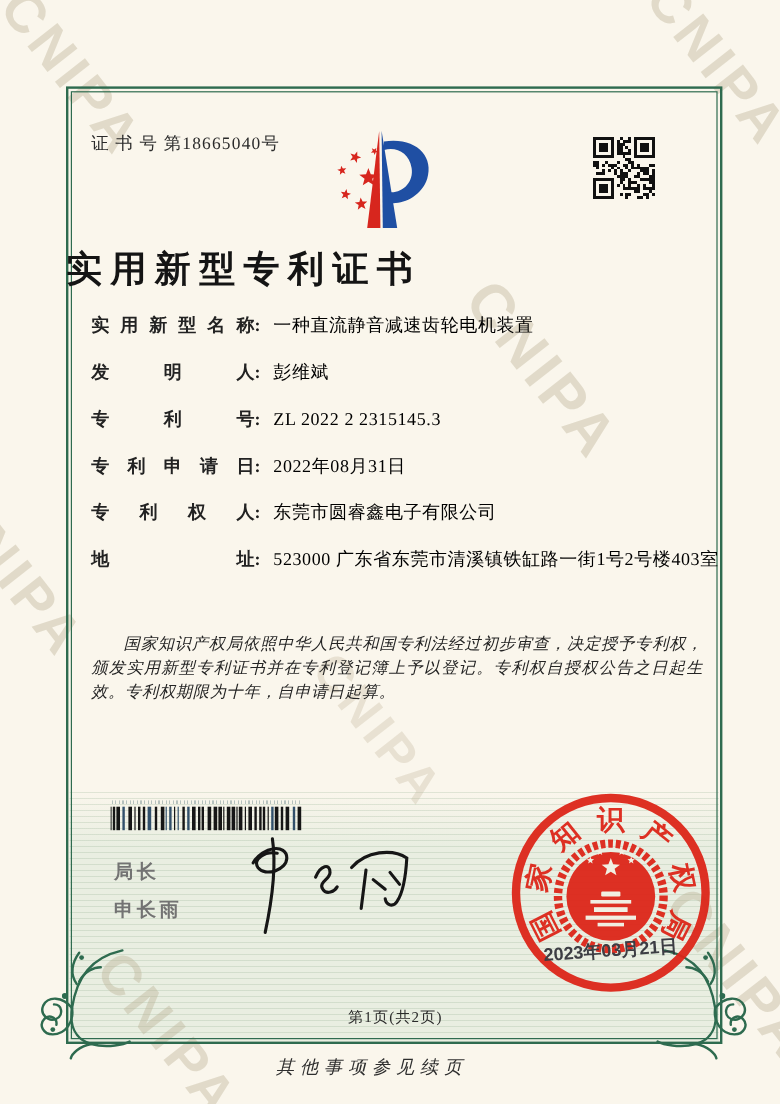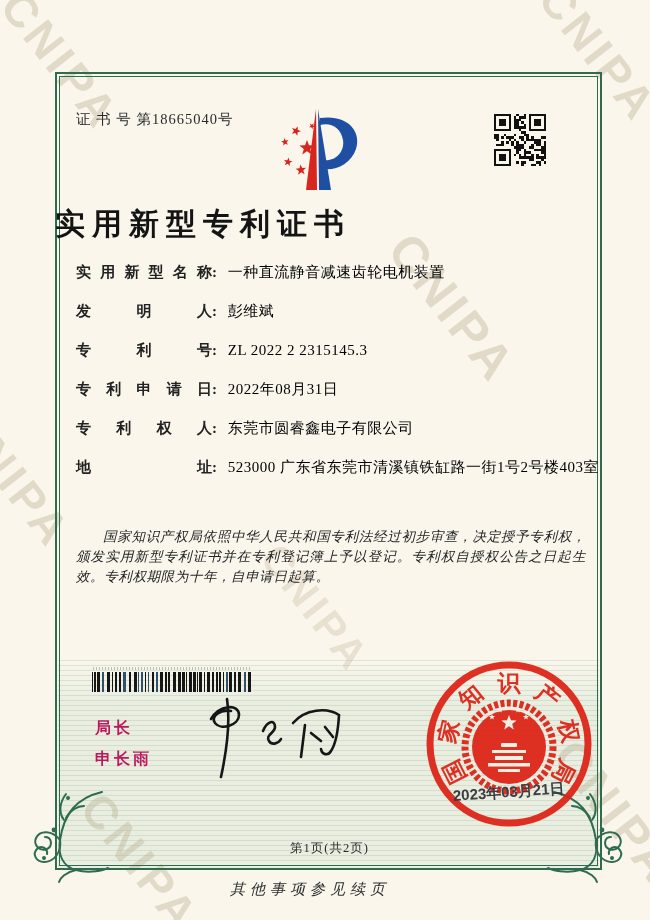--- a/index.html
+++ b/index.html
@@ -52,21 +52,21 @@
   .fvalue { color:#000000; letter-spacing:0.5px; }
   .fpair2 { position:absolute; left:252px; top:0; }
   .flabel2 { display:inline-block; width:92px; font-weight:bold; text-align:justify; text-align-last:justify; }
   .paras { position:absolute; left:76px; top:527px; width:510px; font-size:13.5px;
     line-height:20px; font-style:italic; text-align:justify; color:#242424; letter-spacing:0.6px; }
   .paras p { text-indent:2em; margin-bottom:9px; }
   .microtext { position:absolute; left:93px; top:667px; width:158px; height:3px;
     background:repeating-linear-gradient(90deg,#9aa 0 1px,transparent 1px 3px); opacity:.7; }
   .barcode { position:absolute; left:92px; top:672px; width:162px; height:20px; }
   .signer { position:absolute; left:95px; top:712px; font-family:"Liberation Sans","DejaVu Sans",sans-serif;
-    font-size:16px; font-weight:600; letter-spacing:3px; color:#be185d; line-height:31px; }
+    font-size:16px; font-weight:600; letter-spacing:3px; color:#737373; line-height:31px; }
   .signature { position:absolute; left:185px; top:693px; width:170px; height:92px; }
   .seal { position:absolute; left:422px; top:657px; width:174px; height:174px;
     mix-blend-mode:multiply; opacity:.95; }
   .page-no { position:absolute; left:55px; top:840px; width:549px; text-align:center;
     font-size:12.5px; letter-spacing:1px; color:#2a2a2a; }
   .footer-note { position:absolute; left:0; top:880px; width:620px; text-align:center;
     font-size:15px; font-style:italic; letter-spacing:5px; color:#2e2e2e; }
 </style>
 </head>
 <body>

